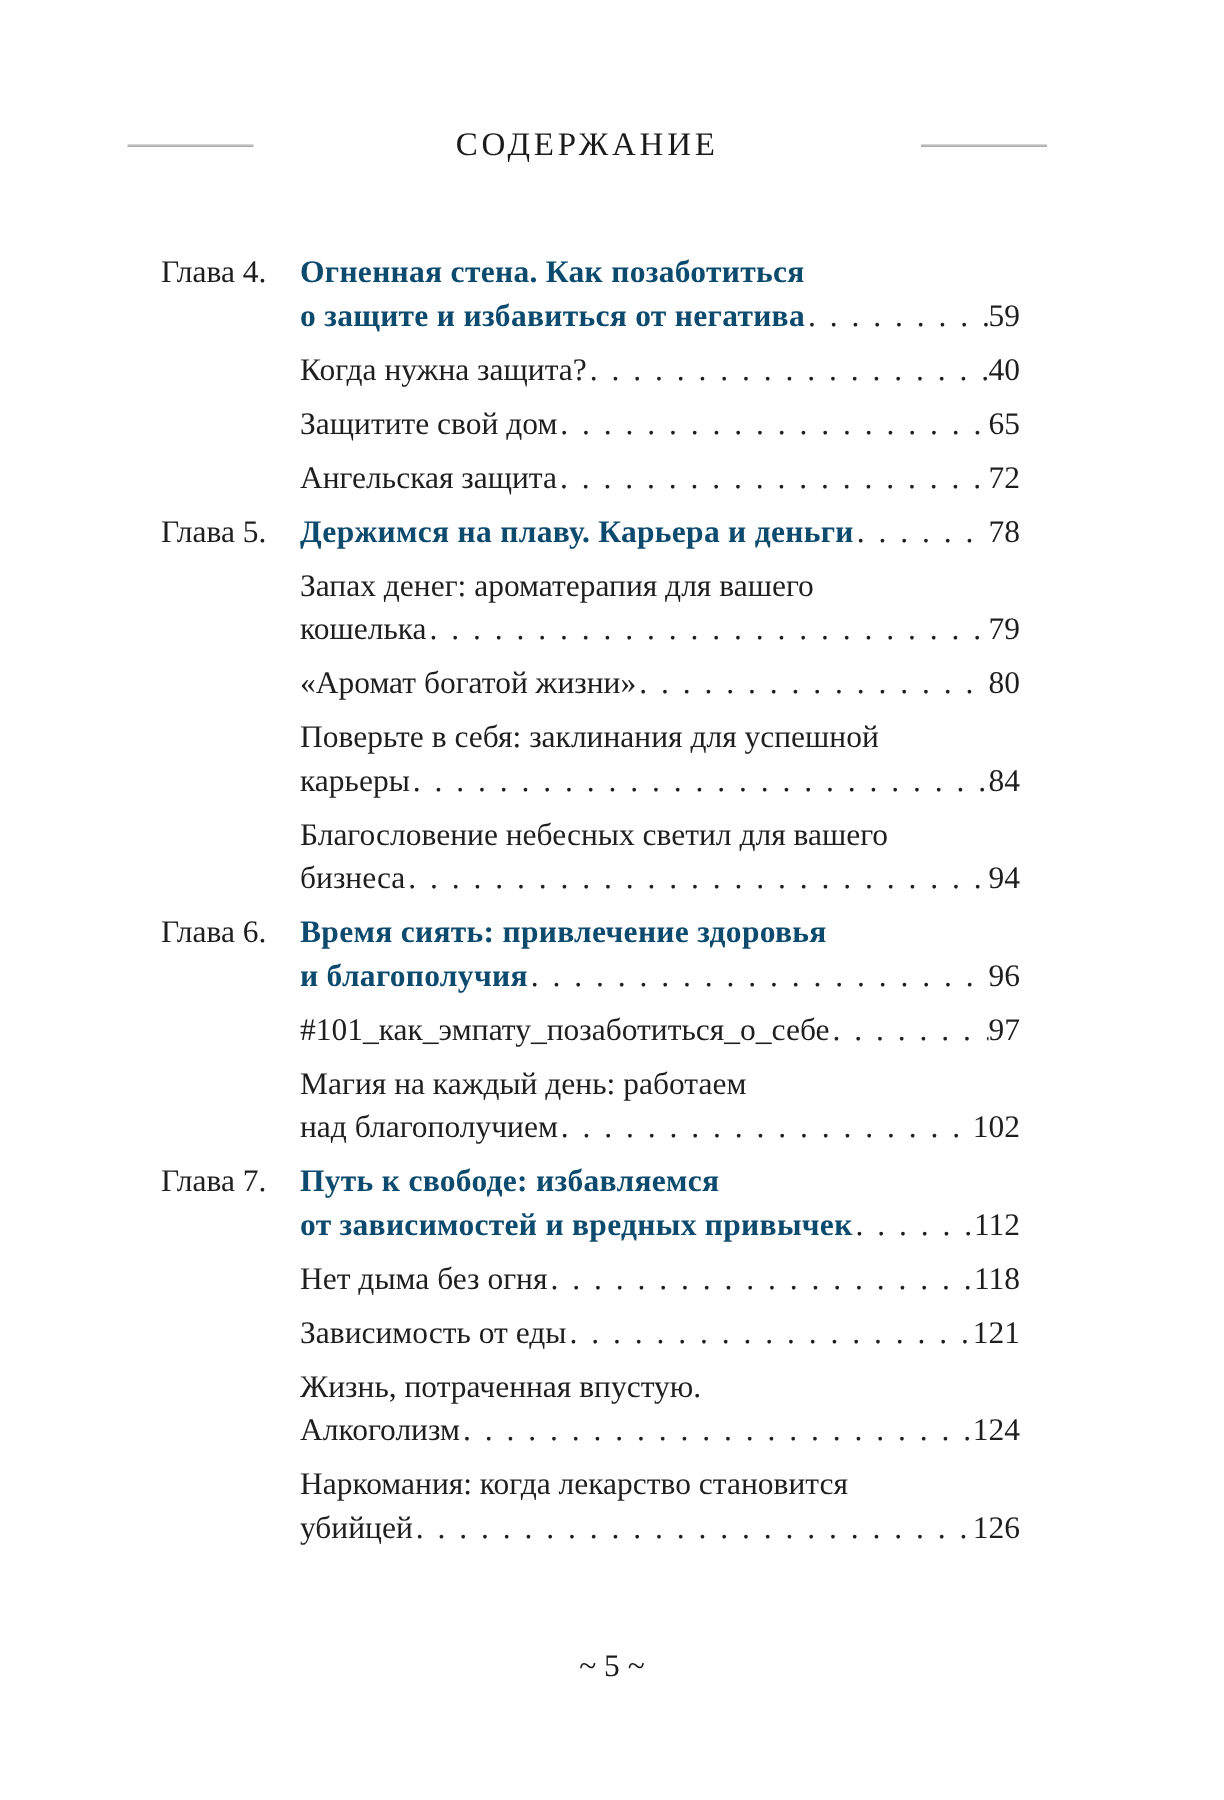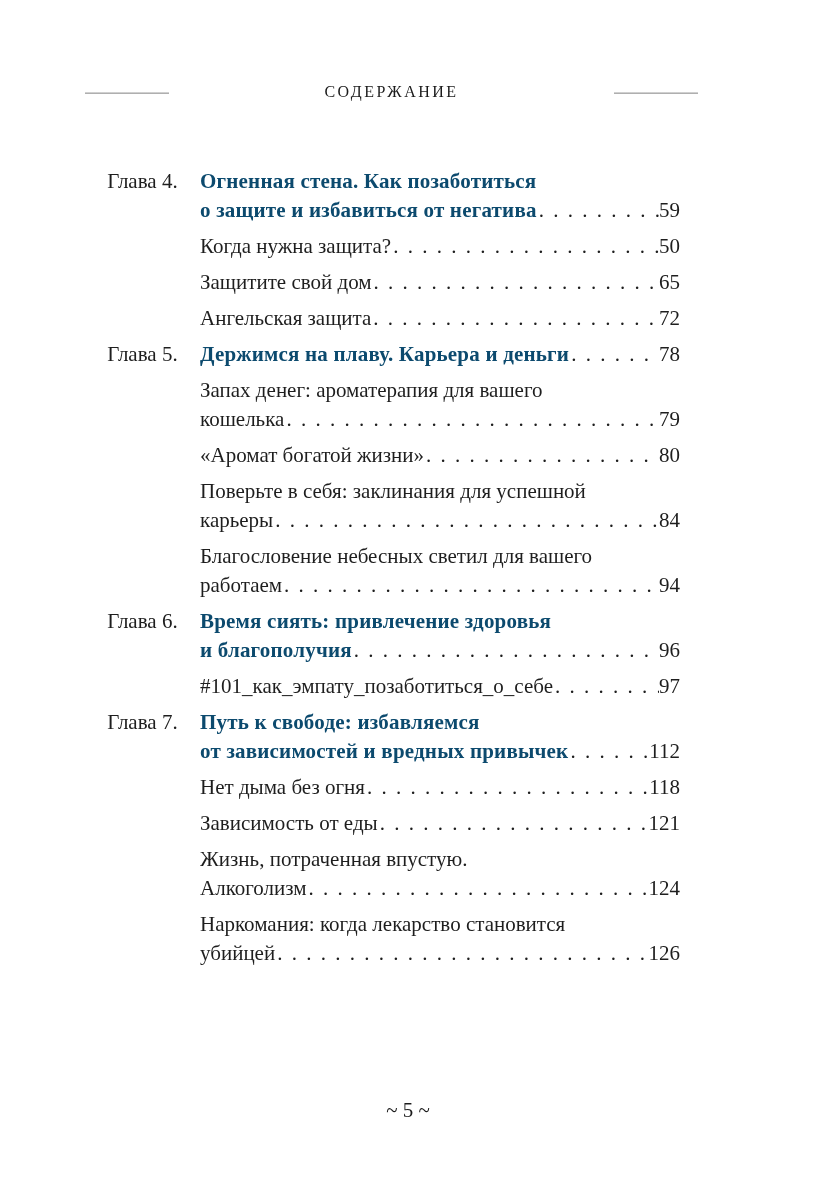--- a/index.html
+++ b/index.html
@@ -26,21 +26,21 @@
     display: flex;
     align-items: center;
     justify-content: space-between;
   }
   .header-rule {
     width: 84px;
     height: 2px;
     background: linear-gradient(to bottom, #e0e0e0, #9f9f9f);
   }
   .header-title {
-    font-size: 16px;
+    font-size: 22px;
     letter-spacing: 2.5px;
     color: #1b1b1b;
     transform: translateY(-1px);
   }
 
   
   .toc {
     position: absolute;
     top: 167px;
     left: 85px;
@@ -131,21 +131,21 @@
       </div>
     </div>
 
     <div class="toc-row">
       <div class="toc-label"></div>
       <div class="toc-body">
 
         <div class="toc-last">
           <span class="toc-text">Когда нужна защита?</span>
           <span class="toc-dots"></span>
-          <span class="toc-page">50</span>
+          <span class="toc-page">40</span>
         </div>
       </div>
     </div>
 
     <div class="toc-row">
       <div class="toc-label"></div>
       <div class="toc-body">
 
         <div class="toc-last">
           <span class="toc-text">Защитите свой дом</span>
@@ -213,21 +213,21 @@
           <span class="toc-page">84</span>
         </div>
       </div>
     </div>
 
     <div class="toc-row">
       <div class="toc-label"></div>
       <div class="toc-body">
         <div class="toc-pre">Благословение небесных светил для вашего</div>
         <div class="toc-last">
-          <span class="toc-text">работаем</span>
+          <span class="toc-text">бизнеса</span>
           <span class="toc-dots"></span>
           <span class="toc-page">94</span>
         </div>
       </div>
     </div>
 
     <div class="toc-row chapter">
       <div class="toc-label">Глава 6.</div>
       <div class="toc-body">
         <div class="toc-pre">Время сиять: привлечение здоровья</div>
@@ -244,20 +244,31 @@
       <div class="toc-body">
 
         <div class="toc-last">
           <span class="toc-text">#101_как_эмпату_позаботиться_о_себе</span>
           <span class="toc-dots"></span>
           <span class="toc-page">97</span>
         </div>
       </div>
     </div>
 
+    <div class="toc-row">
+      <div class="toc-label"></div>
+      <div class="toc-body">
+        <div class="toc-pre">Магия на каждый день: работаем</div>
+        <div class="toc-last">
+          <span class="toc-text">над благополучием</span>
+          <span class="toc-dots"></span>
+          <span class="toc-page">102</span>
+        </div>
+      </div>
+    </div>
 
     <div class="toc-row chapter">
       <div class="toc-label">Глава 7.</div>
       <div class="toc-body">
         <div class="toc-pre">Путь к свободе: избавляемся</div>
         <div class="toc-last">
           <span class="toc-text">от зависимостей и вредных привычек</span>
           <span class="toc-dots"></span>
           <span class="toc-page">112</span>
         </div>

